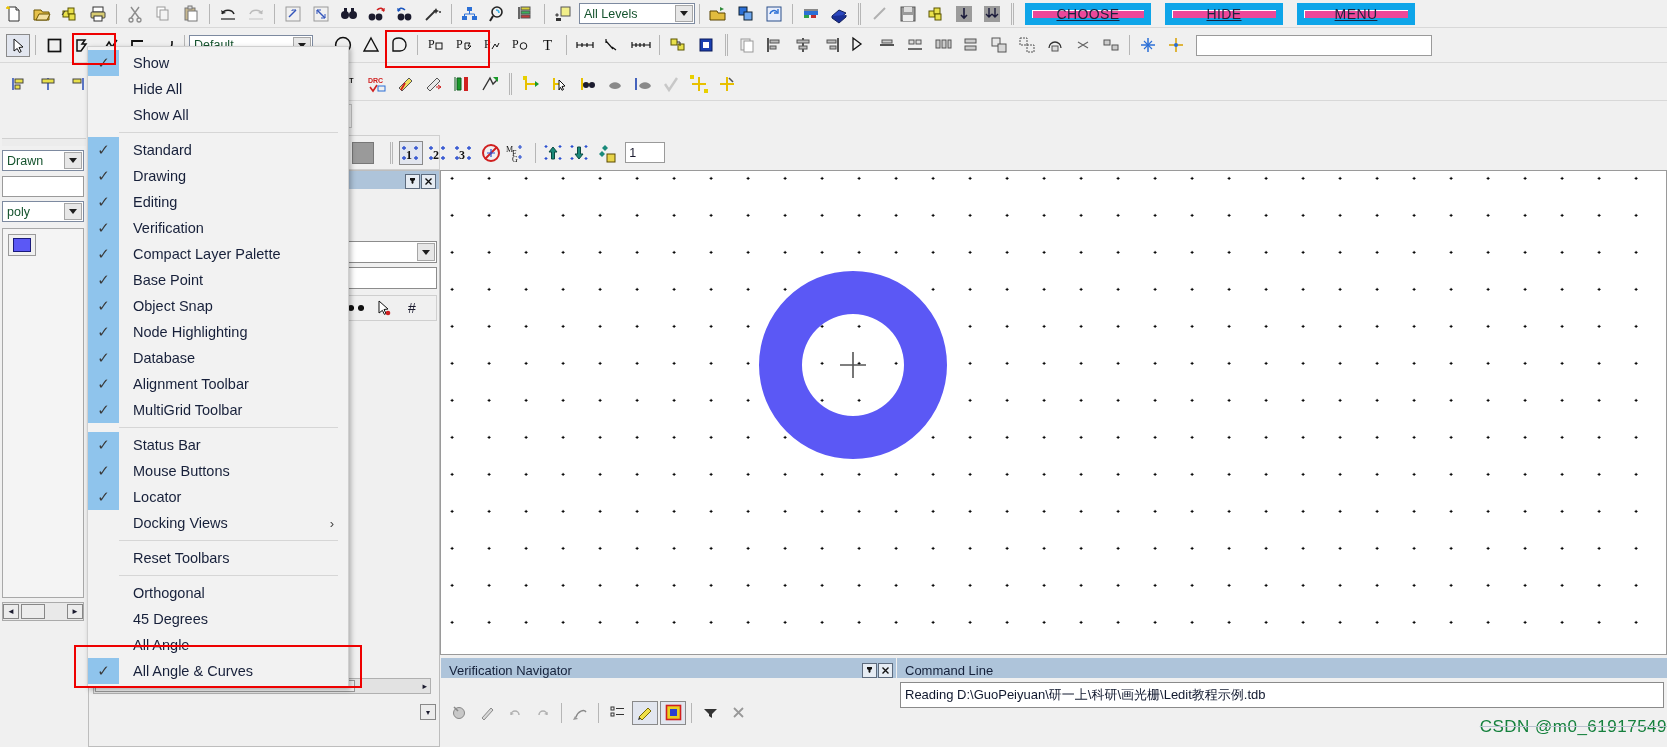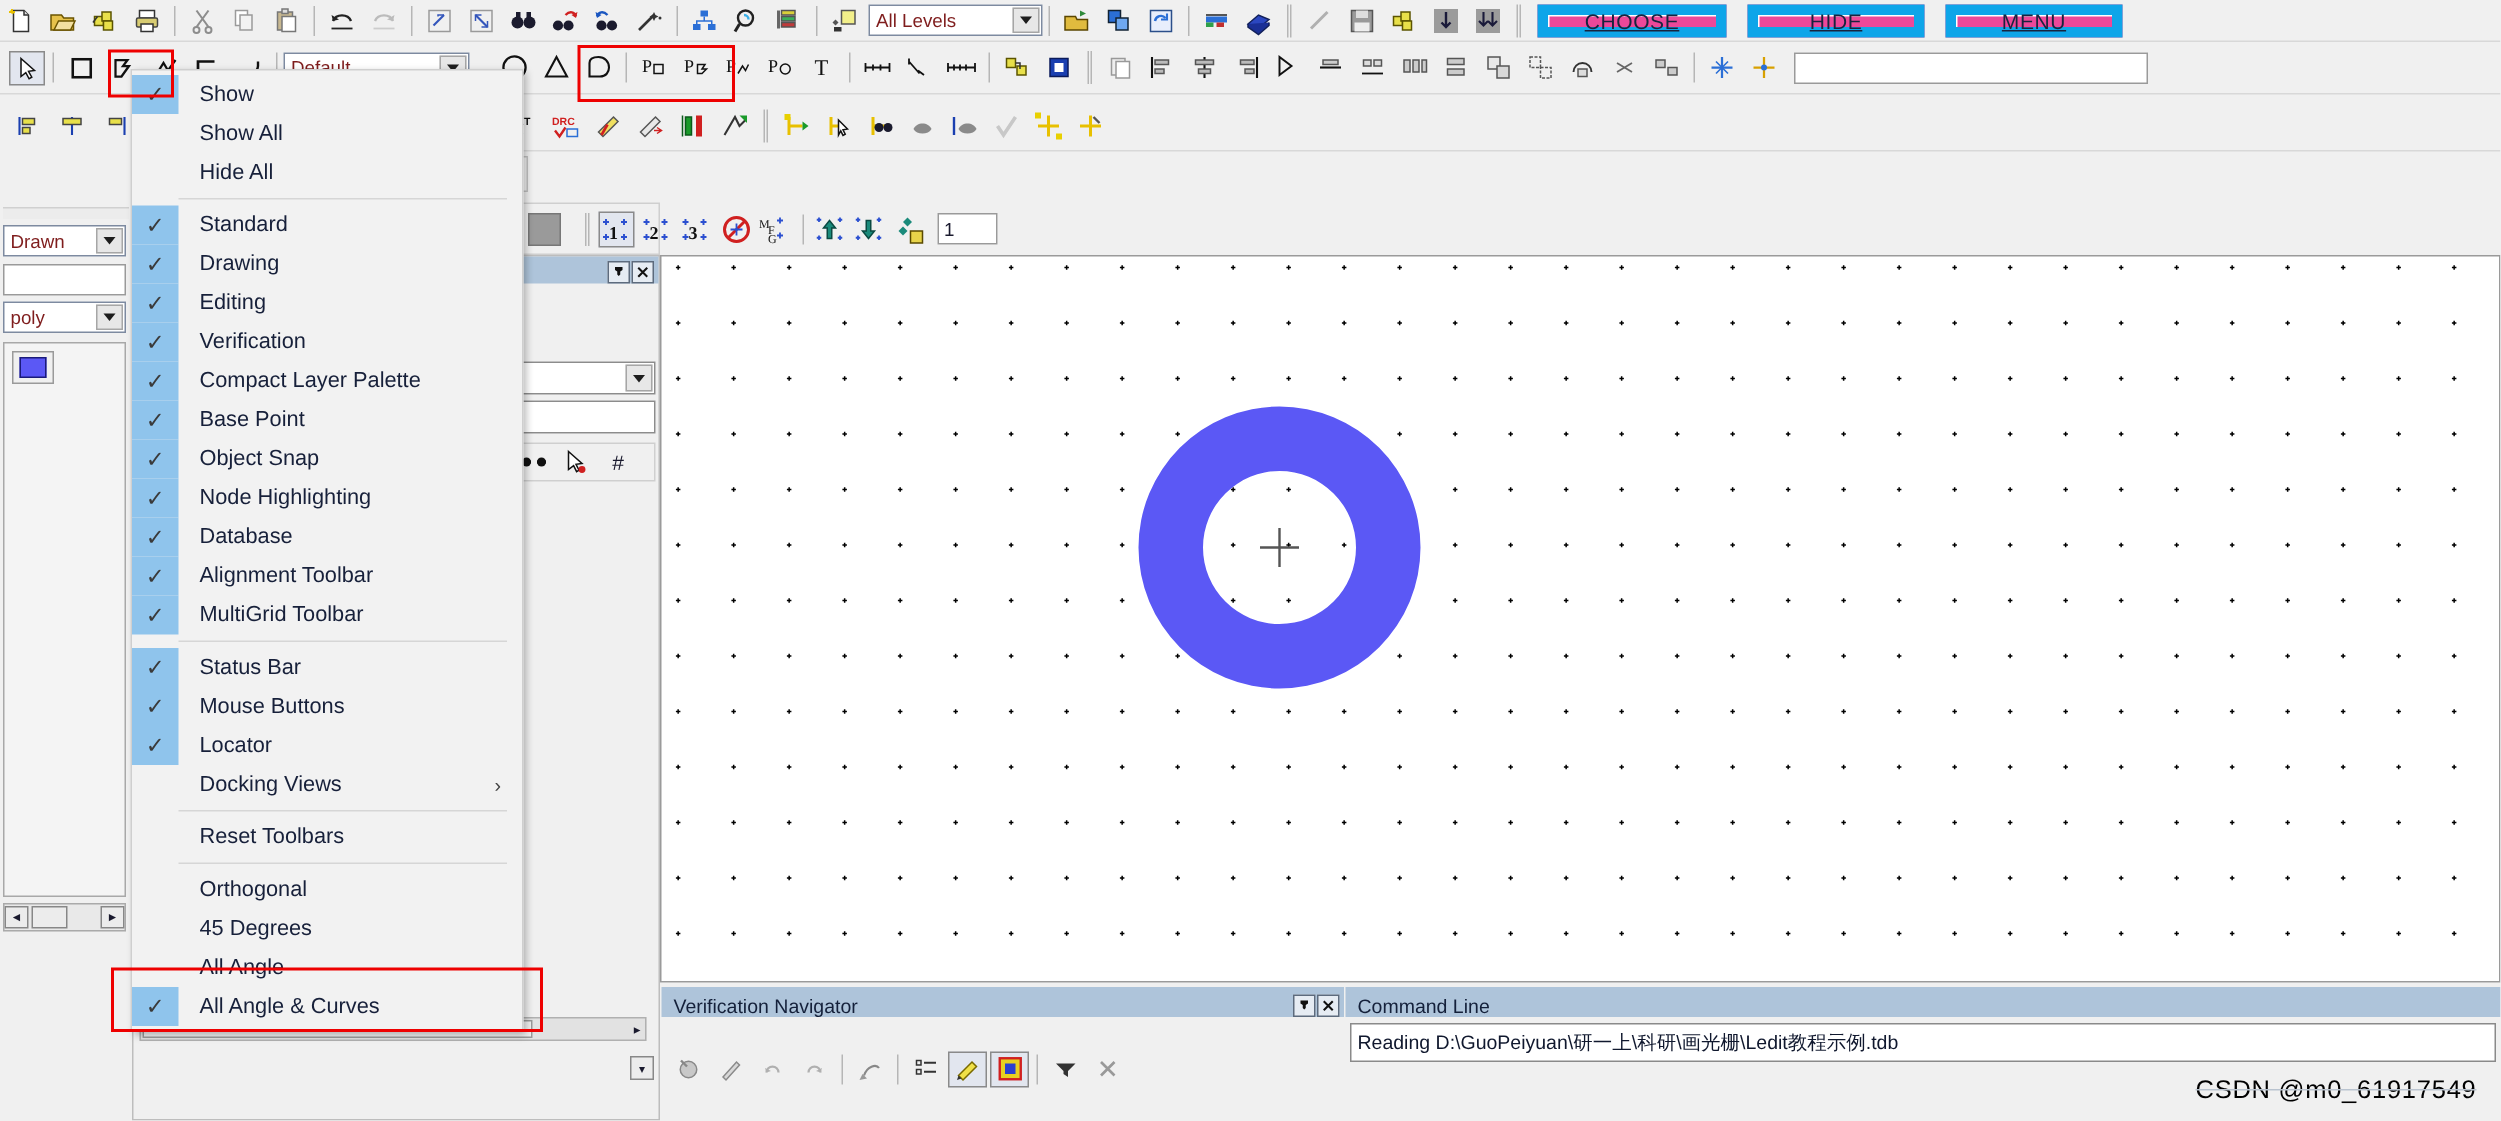--- a/index.html
+++ b/index.html
@@ -31,21 +31,21 @@
   .sep { width: 1px; height: 20px; background: #b6b6b6; margin: 0 4px; }
   .sep2 { width: 3px; height: 22px; border-left: 1px solid #b6b6b6; border-right: 1px solid #b6b6b6; margin: 0 5px; }
   .grip { width: 6px; height: 22px; border-left: 2px solid #fdfdfd; border-right: 1px solid #a9a9a9; margin-right: 3px;}
 
   svg { display: block; overflow: visible; }
 
   
   .combo {
     height: 21px; background: #fff; border: 1px solid #7d8aa0;
     display: flex; align-items: center; position: relative;
-    font-size: 12.5px; padding-left: 4px; color: #7f1d1d;
+    font-size: 12.5px; padding-left: 4px; color: #14532d;
   }
   .combo .arrow {
     position: absolute; right: 1px; top: 1px; width: 18px; height: 17px;
     background: #e7e7e7; border: 1px solid #a6a6a6;
     display: flex; align-items: center; justify-content: center;
   }
   .combo .arrow::after {
     content: ""; border-left: 4px solid transparent; border-right: 4px solid transparent;
     border-top: 5px solid #1d1d1d;
   }
@@ -101,22 +101,22 @@
     font-size: 13px; color:#14203a; padding-left: 8px;
   }
   .dockbtns { margin-left:auto; display:flex; gap:1px; padding-right:3px; }
   .dockbtn {
     width: 15px; height: 15px; border: 1px solid #5d6b7d; background:#e6ecf3;
     font-size: 10px; display:flex; align-items:center; justify-content:center; color:#000;
   }
   .dockbody { background: #f0f0f0; }
 
   .watermark {
-    position: absolute; right: 16px; bottom: 10px;
-    font-size: 17px; color: #000000; letter-spacing: .5px;
+    position: absolute; right: 0; bottom: 10px;
+    font-size: 17px; color: #15803d; letter-spacing: .5px;
     text-decoration: line-through; text-decoration-color:#b9c3cf;
     font-family: "Liberation Sans", sans-serif;
   }
 
   .redbox { position: absolute; border: 2px solid #ee0000; pointer-events:none; z-index: 60; }
 
   .scrollbtn {
     width: 16px; height: 15px; border: 1px solid #878787; background: #ececec;
     display:flex; align-items:center; justify-content:center; font-size:8px;
   }
@@ -1390,25 +1390,25 @@
     </div>
   </div>
 
   <div id="menu">
       <div class="mi checked">
         <span class="chk">✓</span>
         <span class="lbl">Show</span>
       </div>
       <div class="mi">
         <span class="chk"></span>
-        <span class="lbl">Show All</span>
+        <span class="lbl">Hide All</span>
       </div>
       <div class="mi">
         <span class="chk"></span>
-        <span class="lbl">Hide All</span>
+        <span class="lbl">Show All</span>
       </div>
       <div class="msep"></div>
       <div class="mi checked">
         <span class="chk">✓</span>
         <span class="lbl">Standard</span>
       </div>
       <div class="mi checked">
         <span class="chk">✓</span>
         <span class="lbl">Drawing</span>
       </div>

